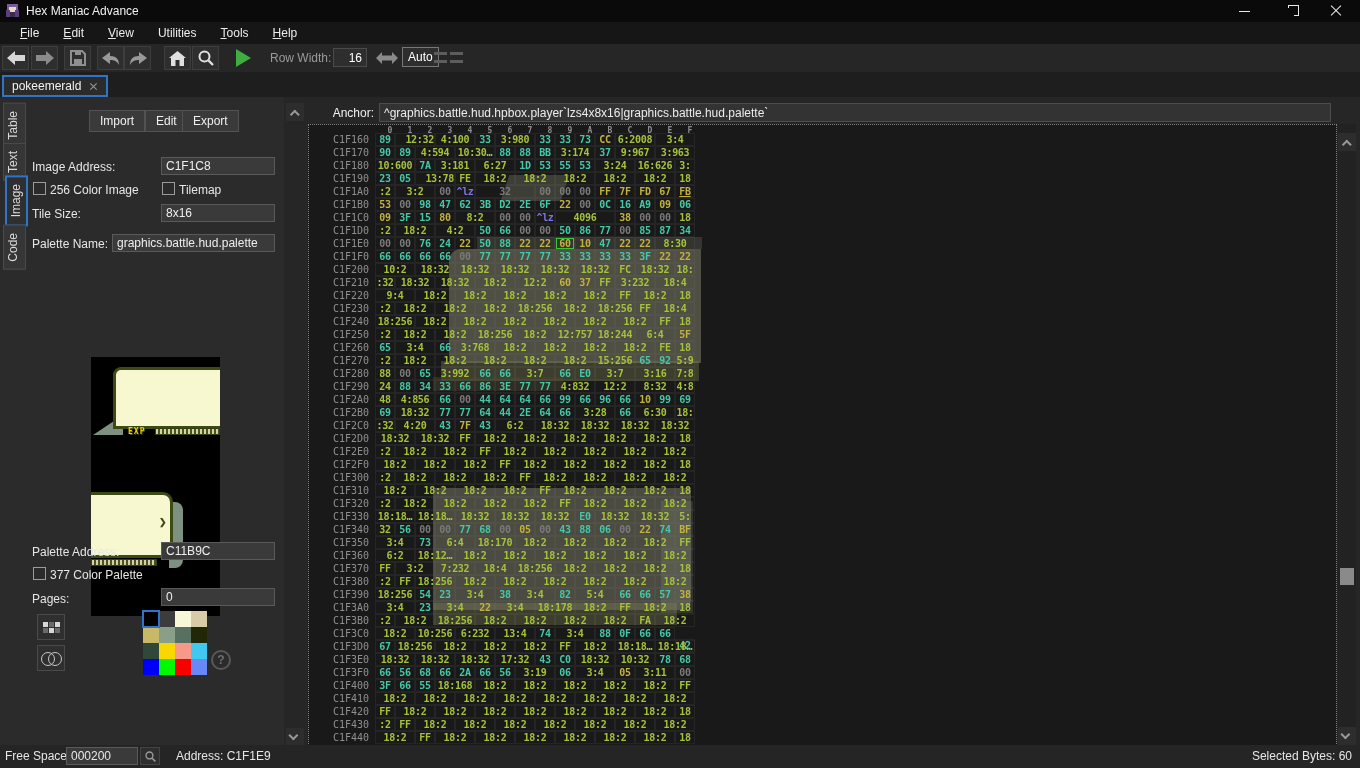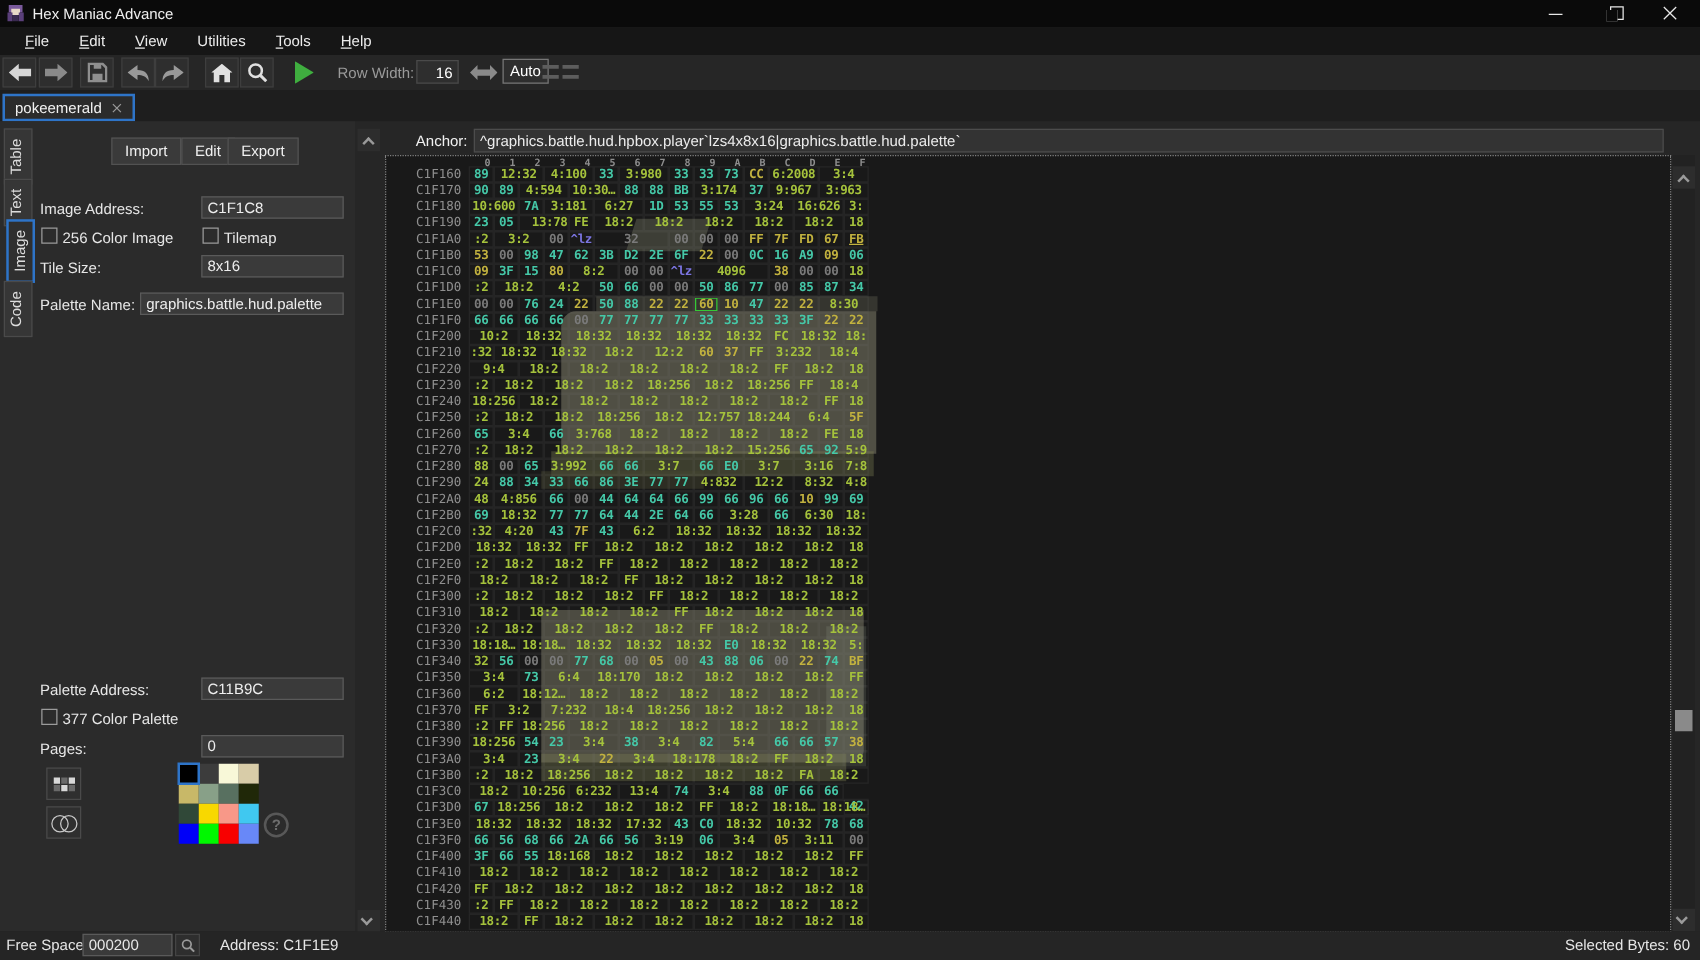--- a/index.html
+++ b/index.html
@@ -251,20 +251,30 @@
   <span class="flabel" style="left:50px; top:86px;">256 Color Image</span>
   <div class="chk" style="left:162px; top:85px;"></div>
   <span class="flabel" style="left:179px; top:86px;">Tilemap</span>
 
   <span class="flabel" style="left:32px; top:110px;">Tile Size:</span>
   <input class="finput" style="left: 161px; top: 107px; width: 114px;" value="8x16">
 
   <span class="flabel" style="left:32px; top:140px;">Palette Name:</span>
   <input class="finput" style="left: 112px; top: 137px; width: 163px;" value="graphics.battle.hud.palette">
 
+  <div id="preview">
+    <div id="pv-box1-shadow"></div>
+    <div id="pv-box1"></div>
+    <span id="pv-exp">EXP</span>
+    <div id="pv-bar1"></div>
+    <div id="pv-box2-shadow"></div>
+    <div id="pv-box2"></div>
+    <span id="pv-arrow2">❯</span>
+    <div id="pv-bar2"></div>
+  </div>
 
   <span class="flabel" style="left:32px; top:448px;">Palette Address:</span>
   <input class="finput" style="left: 161px; top: 445px; width: 114px;" value="C11B9C">
 
   <div class="chk" style="left:33px; top:470px;"></div>
   <span class="flabel" style="left:50px; top:471px;">377 Color Palette</span>
 
   <span class="flabel" style="left:32px; top:495px;">Pages:</span>
   <input class="finput" style="left: 161px; top: 491px; width: 114px;" value="0">
 
@@ -341,21 +351,21 @@
       <span>B</span>
       <span>C</span>
       <span>D</span>
       <span>E</span>
       <span>F</span>
     </div>
   <div id="hexrows">
       <div class="hexrow">
         <span class="hexaddr">C1F160</span>
         <span class="hexcell c-b" style="width: 20px;">89</span>
-        <span class="hexcell c-g" style="width: 40px;">12:32</span>
+        <span class="hexcell c-g" style="width: 40px; text-align: right;">12:32</span>
         <span class="hexcell c-g" style="width: 40px;">4:100</span>
         <span class="hexcell c-b" style="width: 20px;">33</span>
         <span class="hexcell c-g" style="width: 40px;">3:980</span>
         <span class="hexcell c-b" style="width: 20px;">33</span>
         <span class="hexcell c-b" style="width: 20px;">33</span>
         <span class="hexcell c-b" style="width: 20px;">73</span>
         <span class="hexcell c-y" style="width: 20px;">CC</span>
         <span class="hexcell c-g" style="width: 40px;">6:2008</span>
         <span class="hexcell c-g" style="width: 40px;">3:4</span>
       </div>

